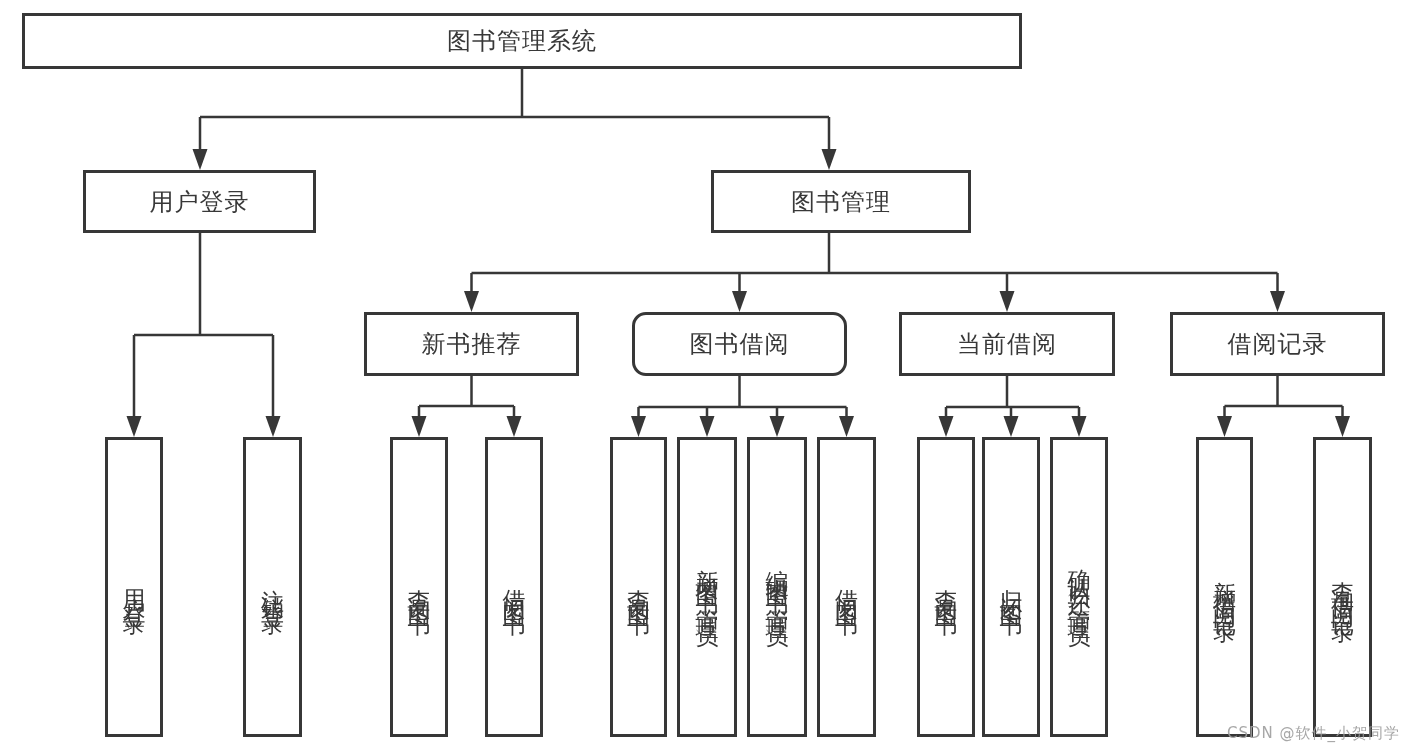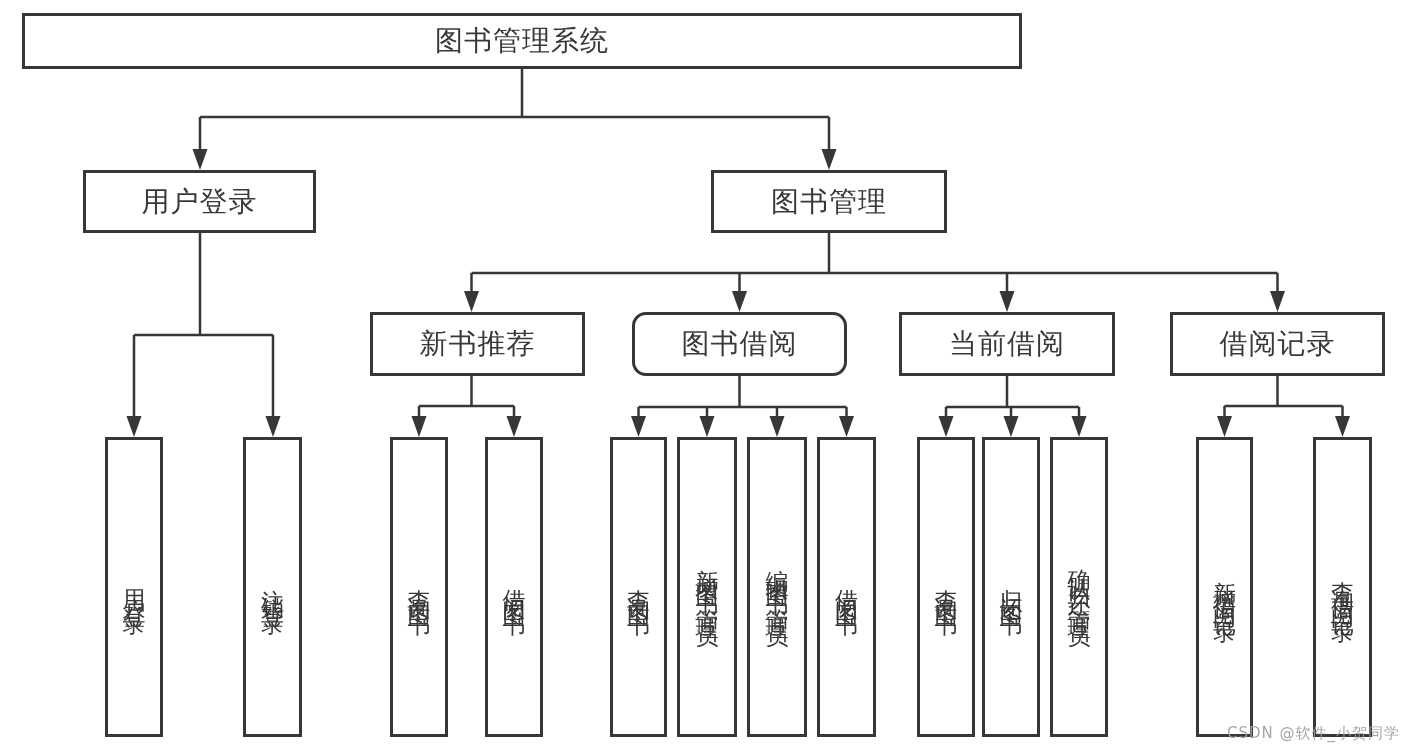--- a/index.html
+++ b/index.html
@@ -22,21 +22,21 @@
   }
   .box {
     position: absolute;
     box-sizing: border-box;
     border: 3px solid #373737;
     background: #ffffff;
     display: flex;
     align-items: center;
     justify-content: center;
     color: #383838;
-    font-size: 28px;
+    font-size: 24px;
     letter-spacing: 1px;
     white-space: nowrap;
   }
   .leaf {
     position: absolute;
     box-sizing: border-box;
     border: 3px solid #373737;
     background: #ffffff;
     top: 437px;
     height: 300px;
@@ -108,25 +108,25 @@
     </g>
   </svg>
 
   <div class="box" style="left:22px; top:13px; width:1000px; height:56px;">
     <span>图书管理系统</span>
   </div>
 
   <div class="box" style="left:83px; top:170px; width:233px; height:63px;">
     <span>用户登录</span>
   </div>
-  <div class="box" style="left:711px; top:170px; width:236px; height:63px;">
+  <div class="box" style="left:711px; top:170px; width:260px; height:63px;">
     <span>图书管理</span>
   </div>
 
-  <div class="box" style="left:364px; top:312px; width:215px; height:64px;margin-left:6px;">
+  <div class="box" style="left:364px; top:312px; width:215px; height:64px;">
     <span>新书推荐</span>
   </div>
   <div class="box" style="left:632px; top:312px; width:215px; height:64px;border-radius:14px;">
     <span>图书借阅</span>
   </div>
   <div class="box" style="left:899px; top:312px; width:216px; height:64px;">
     <span>当前借阅</span>
   </div>
   <div class="box" style="left:1170px; top:312px; width:215px; height:64px;">
     <span>借阅记录</span>

